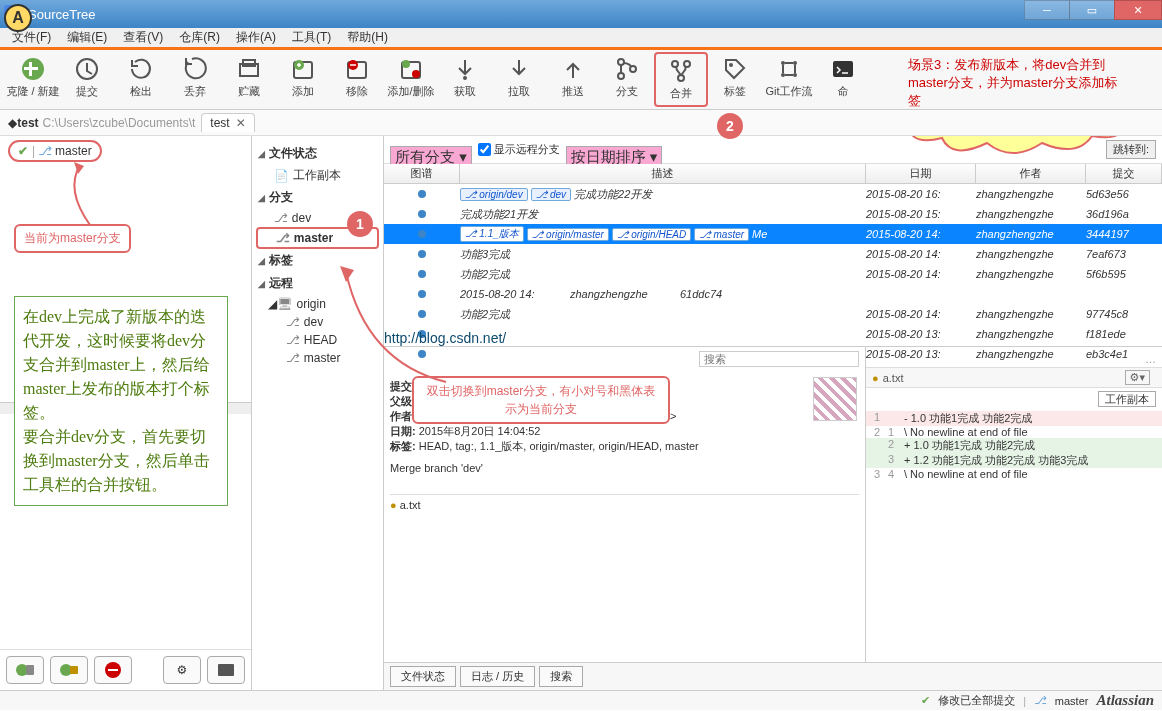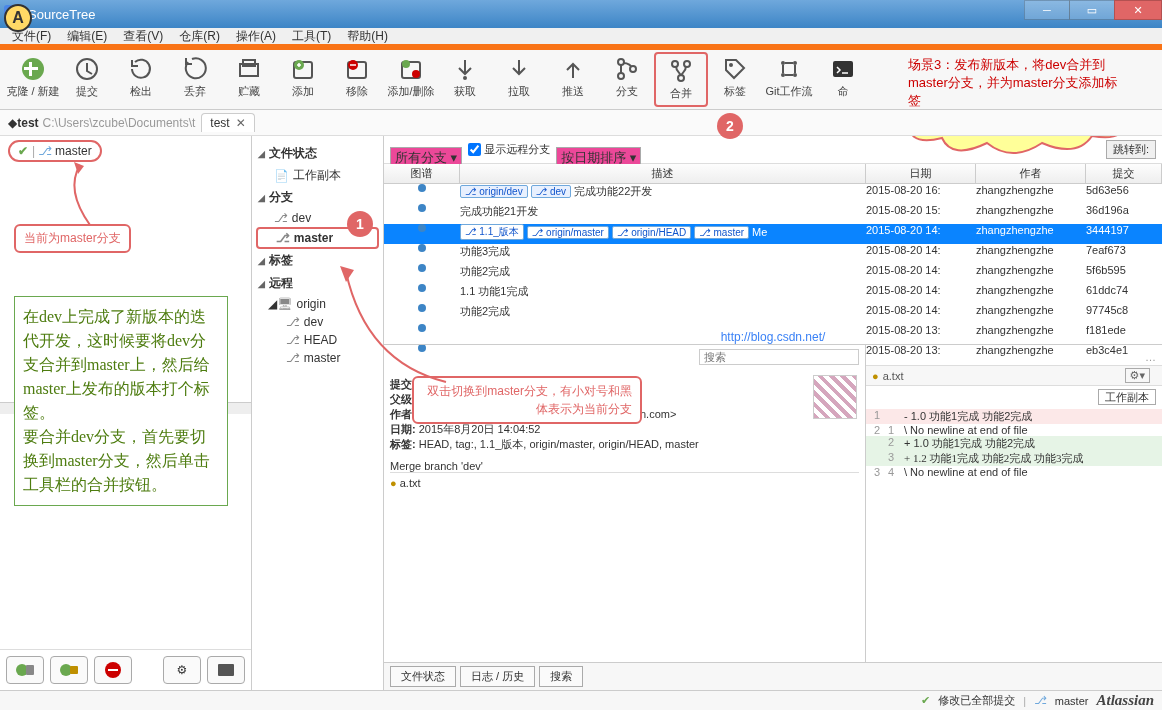--- a/index.html
+++ b/index.html
@@ -3,21 +3,21 @@
 <meta charset="utf-8">
 <style>
 * { box-sizing: border-box; margin: 0; padding: 0; font-family: "Microsoft YaHei", "Segoe UI", sans-serif; }
 body { background: #fff; font-size: 12px; color: #333; width: 1162px; height: 711px; overflow: hidden; position: relative; }
 .titlebar { height: 28px; background: linear-gradient(#6fa8dc, #3d85c6); display: flex; align-items: center; padding: 12px 4px; color: #fff; position: relative; }
 .titlebar-icon { width: 18px; height: 18px; background: #4a86e8; border-radius: 3px; margin-right: 6px; }
 .titlebar-title { font-size: 13px; }
 .window-controls { position: absolute; right: 0; top: 0; display: flex; }
 .win-btn { width: 46px; height: 20px; display: flex; align-items: center; justify-content: center; font-size: 11px; background: rgba(255,255,255,.2); border: 1px solid rgba(0,0,0,.2); margin-left: -1px; }
 .win-btn.close { background: #e06666; width: 48px; color: #fff; }
-.menubar { height: 22px; display: flex; align-items: center; padding: 0 4px; background: #f0f0f0; border-bottom: 6px solid #f97316; }
+.menubar { height: 22px; display: flex; align-items: center; padding: 0 4px; background: #f0f0f0; border-bottom: 3px solid #f97316; }
 .menubar span { padding: 2px 8px; font-size: 12px; }
 .toolbar { height: 60px; display: flex; padding: 2px 6px; background: #f7f7f7; border-bottom: 1px solid #ccc; }
 .tool-btn { display: flex; flex-direction: column; align-items: center; width: 54px; padding: 4px 0; cursor: pointer; position: relative; }
 .tool-btn svg { width: 26px; height: 26px; }
 .tool-btn .lbl { font-size: 11px; margin-top: 2px; color: #444; }
 .tool-btn.marked { border: 2px solid #e06666; border-radius: 4px; }
 .breadcrumb-row { height: 26px; display: flex; align-items: center; padding: 0 8px; border-bottom: 1px solid #ddd; background: #fafafa; }
 .tab-close { display: inline-flex; align-items: center; background: #fff; border: 1px solid #ccc; border-bottom: none; padding: 2px 8px; border-radius: 4px 4px 0 0; margin-left: 6px;}
 .main { display: flex; height: 554px; }
 .left-pane { width: 252px; border-right: 1px solid #ccc; display: flex; flex-direction: column; position: relative; }
@@ -28,27 +28,27 @@
 .lb-btn { width: 38px; height: 28px; border: 1px solid #aaa; border-radius: 4px; display: flex; align-items: center; justify-content: center; background: #fafafa; }
 .lb-btn.green svg circle{ fill:#6aa84f;} .lb-btn.red svg circle{fill:#cc0000;}
 .mid-pane { width: 132px; border-right: 1px solid #ccc; padding: 6px 4px; font-size: 12px; overflow: hidden;}
 .tree-hdr { font-weight: bold; padding: 3px 2px; display:flex; align-items:center;}
 .tree-hdr::before{content:"◢"; font-size:9px; margin-right:4px; color:#666;}
 .tree-item { padding: 2px 2px 2px 18px; display:flex; align-items:center; white-space: nowrap;}
 .tree-item.bold{font-weight:bold; border:2px solid #e06666; border-radius:4px;}
 .tree-item .ico{margin-right:4px; color:#888;}
 .right-pane { flex: 1; display: flex; flex-direction: column; }
 .filter-row { height: 28px; display: flex; align-items: center; padding: 0 6px; gap: 6px; border-bottom: 1px solid #ddd; }
-.filter-row select, .filter-row .sel{ border:1px solid #aaa; padding:1px 4px; font-size:13px; background:#ec4899;margin-top:16px;}
+.filter-row select, .filter-row .sel{ border:1px solid #aaa; padding:1px 4px; font-size:15px; background:#f9a8d4;margin-top:16px;}
 .filter-row .chk-lbl{display:flex;gap:3px; font-size:11px;}
 .filter-row .jump{margin-left:auto; border:1px solid #aaa; padding:1px 6px; background:#f0f0f0; font-size:11px;}
 .col-headers { display: flex; height: 20px; background: linear-gradient(#fdfdfd,#eee); border-bottom: 1px solid #ccc; font-size: 11px; }
 .col-headers > div { border-right: 1px solid #ccc; padding: 2px 6px; text-align:center;}
 .commit-list { flex: 0 0 186px; overflow: hidden; }
-.commit-row { display: flex; height: 20px; align-items: flex-start; font-size: 11px; white-space: nowrap;}
+.commit-row { display: flex; height: 20px; align-items: center; font-size: 11px; white-space: nowrap; font-style: italic;}
 .commit-row.sel { background: #0a84ff; color:#fff; }
 .commit-row .c-graph{width:76px; display:flex; align-items:center; justify-content:center;}
 .commit-row .c-desc{flex:1; overflow:hidden; display:flex; align-items:center; gap:3px;}
 .commit-row .c-date{width:110px;}
 .commit-row .c-auth{width:110px;}
 .commit-row .c-hash{width:76px;}
 .branch-tag{background:#e8f0fe; border:1px solid #6fa8dc; padding:0 4px; border-radius:2px; color:#1155cc; font-size:10px;}
 .commit-row.sel .branch-tag{background:#fff; color:#1155cc;}
 .detail-split { flex: 1; display: flex; border-top: 1px solid #ccc; }
 .detail-left { flex: 1; border-right: 1px solid #ccc; padding: 4px 6px; font-size: 11px; position:relative; overflow:hidden;}
@@ -373,21 +373,20 @@
           </div>
           <div class="c-desc"> 功能2完成</div>
           <div class="c-date">2015-08-20 14:</div>
           <div class="c-auth">zhangzhengzhe</div>
           <div class="c-hash">5f6b595</div>
         </div>
         <div class="commit-row">
           <div class="c-graph">
             <span class="graph-dot"></span>
           </div>
-          <div class="c-desc"> 1.1 功能1完成</div>
           <div class="c-date">2015-08-20 14:</div>
           <div class="c-auth">zhangzhengzhe</div>
           <div class="c-hash">61ddc74</div>
         </div>
         <div class="commit-row">
           <div class="c-graph">
             <span class="graph-dot"></span>
           </div>
           <div class="c-desc"> 功能2完成</div>
           <div class="c-date">2015-08-20 14:</div>
@@ -407,33 +406,33 @@
           <div class="c-graph">
             <span class="graph-dot"></span>
           </div>
           <div class="c-desc"> </div>
           <div class="c-date">2015-08-20 13:</div>
           <div class="c-auth">zhangzhengzhe</div>
           <div class="c-hash">eb3c4e1</div>
         </div>
       </div>
 
-    <div style="color:#3b82f6;font-size:12px;text-align:center;margin-top:-40px;pointer-events:none;position:relative;z-index:1">http://blog.csdn.net/</div>
+    <div style="color:#0c4a6e;font-size:14px;text-align:left;margin-top:-40px;pointer-events:none;position:relative;z-index:1">http://blog.csdn.net/</div>
 
     <div class="detail-split">
       <div class="detail-left">
         <input class="search-mini" placeholder="搜索" style="">
         <div style="height:28px"></div>
         <div><b>提交:</b> <span>738d661 [3444197]</span></div>
         <div><b>父级:</b> <a>97745c87b6, 7eaf673b6c</a></div>
         <div><b>作者:</b> <span>zhangzhengzhen &lt;zhangzhengzhen@meituan.com&gt;</span></div>
         <div><b>日期:</b> <span>2015年8月20日 14:04:52</span></div>
         <div><b>标签:</b> <span>HEAD, tag:, 1.1_版本, origin/master, origin/HEAD, master</span></div>
         <div style="margin-top:8px">Merge branch 'dev'</div>
-        <div style="border-top:1px solid #ddd;padding-top:4px;">
+        <div style="margin-top:20px;border-top:1px solid #ddd;padding-top:4px;">
           <span style="color:#bf9000;">●</span>
           <span>a.txt</span>
         </div>
         <div class="gravatar"></div>
       </div>
       <div class="detail-right">
         <div style="text-align:right;padding:2px 6px;color:#999">…</div>
         <div class="file-header">
           <span style="color:#bf9000;margin-right:4px;">●</span>
           <span class="fn">a.txt</span>
@@ -452,21 +451,21 @@
               <span style="flex:1;padding-left:6px;">\ No newline at end of file</span>
             </div>
             <div class="diff-line add">
               <span class="ln"></span>
               <span class="ln">2</span>
               <span style="flex:1;padding-left:6px;">+ 1.0 功能1完成 功能2完成</span>
             </div>
             <div class="diff-line add">
               <span class="ln"></span>
               <span class="ln">3</span>
-              <span style="flex:1;padding-left:6px;font-family:Liberation Serif, serif;">+ 1.2 功能1完成 功能2完成 功能3完成</span>
+              <span style="flex:1;padding-left:6px;">+ 1.2 功能1完成 功能2完成 功能3完成</span>
             </div>
             <div class="diff-line ">
               <span class="ln">3</span>
               <span class="ln">4</span>
               <span style="flex:1;padding-left:6px;">\ No newline at end of file</span>
             </div>
           </div>
       </div>
     </div>
 
@@ -496,21 +495,21 @@
     <path d="M30 65 Q5 30 20 5" stroke="#e06666" stroke-width="2" fill="none"></path>
     <path d="M14 2 L24 6 L18 14 Z" fill="#e06666"></path>
   </svg>
 
 <div class="annot-green-box" style="left:14px;top:296px;width:214px;white-space:pre-line;">在dev上完成了新版本的迭代开发，这时候要将dev分支合并到master上，然后给master上发布的版本打个标签。
 要合并dev分支，首先要切换到master分支，然后单击工具栏的合并按钮。</div>
 
 <div class="badge-circ" style="left:347px;top:211px;">1</div>
 <div class="badge-circ" style="left:717px;top:113px;">2</div>
 
-<div class="annot-red-box" style="left:412px;top:376px;width:230px;text-align:right;line-height:1.5;">双击切换到master分支，有小对号和黑体表示为当前分支</div>
+<div class="annot-red-box" style="left:412px;top:376px;width:258px;text-align:center;line-height:1.5;">双击切换到master分支，有小对号和黑体表示为当前分支</div>
 <svg style="position:absolute;left:336px;top:262px;" width="130" height="130">
     <path d="M110 120 Q30 100 10 10" stroke="#e06666" stroke-width="2" fill="none"></path>
     <path d="M4 4 L18 8 L10 20 Z" fill="#e06666"></path>
   </svg>
 
 <div class="cloud" style="left:892px;top:38px;">
   <svg viewBox="0 0 250 120" width="250" height="120">
       <path d="M30 30 Q10 10 40 12 Q50 -5 80 10 Q110 -8 130 12 Q170 -5 180 18 Q230 5 230 40 Q255 55 228 75 Q240 105 200 98 Q185 120 150 105 Q120 125 95 105 Q60 122 50 100 Q10 110 18 75 Q-8 55 30 30 Z" fill="#ffff99" stroke="#e06666" stroke-width="2"></path>
     </svg>
   <span>场景3：发布新版本，将dev合并到master分支，并为master分支添加标签</span>

